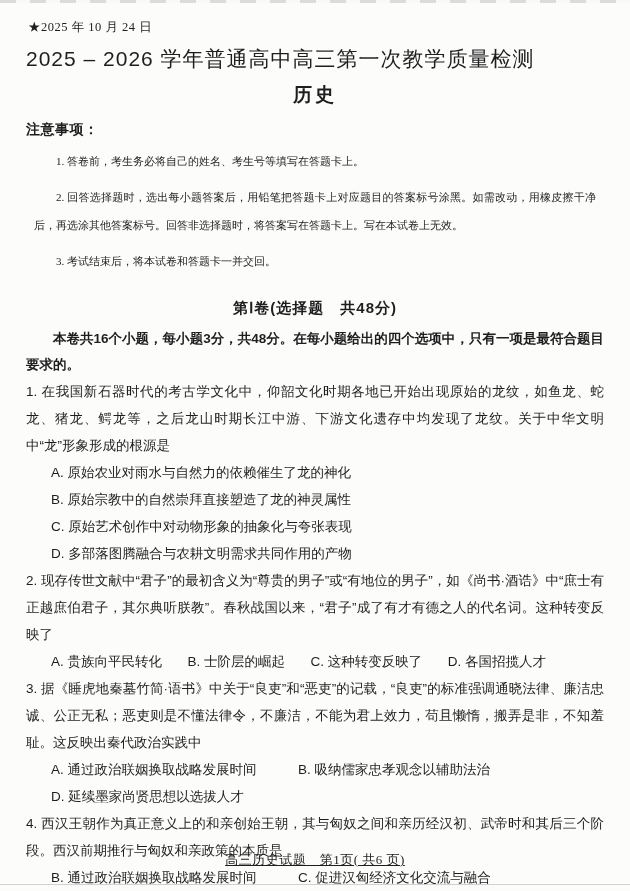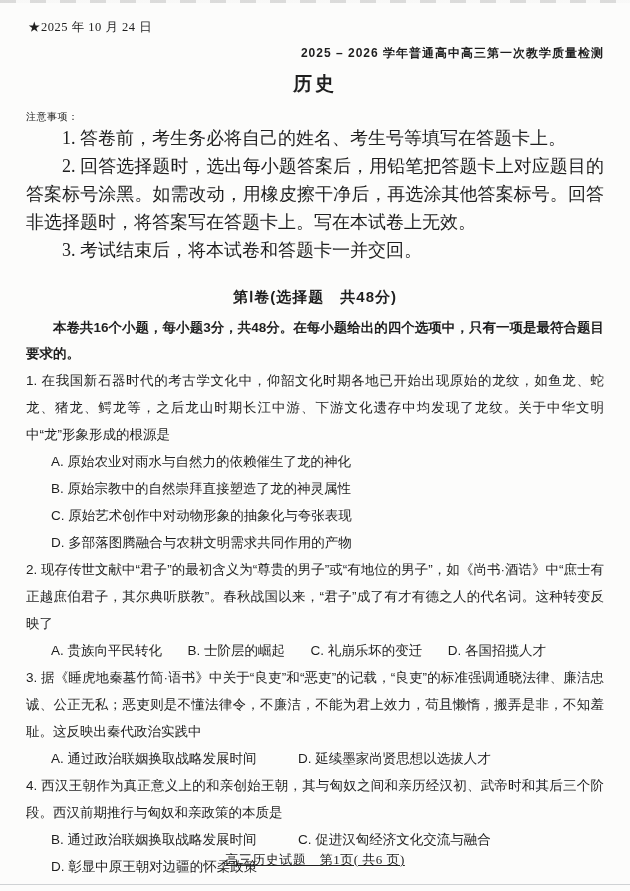--- a/index.html
+++ b/index.html
@@ -28,41 +28,41 @@
   .content { padding: 0 26px; }
 
   .date-line {
     margin: 19px 0 0 2px;
     font-size: 12.5px;
     letter-spacing: .5px;
     font-family: "Liberation Serif", serif;
   }
   .exam-title {
     margin: 9px 0 0 0;
-    font-size: 12px;
-    font-weight: 700;
-    text-align: right;
+    font-size: 21px;
+    font-weight: 400;
+    text-align: left;
     letter-spacing: 1px;
   }
   .exam-subject {
     margin: 9px 0 0 0;
     font-size: 19px;
     font-weight: 700;
     text-align: center;
     letter-spacing: 3px;
   }
   .notices { margin-top: 13px; }
   .notices-heading {
-    font-size: 10px;
-    font-weight: 400;
+    font-size: 14px;
+    font-weight: 700;
     letter-spacing: .5px;
   }
   .notice {
-    margin: 0;
-    font-size: 18px;
+    margin: 8px;
+    font-size: 11px;
     line-height: 28px;
     text-indent: 2em;
     text-align: justify;
     font-family: "Liberation Serif", serif;
   }
   .section-heading {
     margin-top: 24px;
     font-size: 15px;
     font-weight: 700;
     text-align: center;
@@ -144,29 +144,30 @@
         <div class="option">C. 原始艺术创作中对动物形象的抽象化与夸张表现</div>
         <div class="option">D. 多部落图腾融合与农耕文明需求共同作用的产物</div>
       </div>
     </div>
 
     <div class="question">
       <p class="stem">2. 现存传世文献中“君子”的最初含义为“尊贵的男子”或“有地位的男子”，如《尚书·酒诰》中“庶士有正越庶伯君子，其尔典听朕教”。春秋战国以来，“君子”成了有才有德之人的代名词。这种转变反映了</p>
       <div class="options row4">
         <div class="option">A. 贵族向平民转化</div>
         <div class="option">B. 士阶层的崛起</div>
-        <div class="option">C. 礼崩乐坏的变迁</div>
+        <div class="option">C. 这种转变反映了</div>
         <div class="option">D. 各国招揽人才</div>
       </div>
     </div>
 
     <div class="question">
       <p class="stem">3. 据《睡虎地秦墓竹简·语书》中关于“良吏”和“恶吏”的记载，“良吏”的标准强调通晓法律、廉洁忠诚、公正无私；恶吏则是不懂法律令，不廉洁，不能为君上效力，苟且懒惰，搬弄是非，不知羞耻。这反映出秦代政治实践中</p>
       <div class="options grid2">
         <div class="option">A. 通过政治联姻换取战略发展时间</div>
+        <div class="option">B. 吸纳儒家忠孝观念以辅助法治</div>
         <div class="option">D. 延续墨家尚贤思想以选拔人才</div>
       </div>
     </div>
 
     <div class="question">
       <p class="stem">4. 西汉王朝作为真正意义上的和亲创始王朝，其与匈奴之间和亲历经汉初、武帝时和其后三个阶段。西汉前期推行与匈奴和亲政策的本质是</p>
       <div class="options grid2">
         <div class="option">B. 通过政治联姻换取战略发展时间</div>
         <div class="option">C. 促进汉匈经济文化交流与融合</div>
         <div class="option">D. 彰显中原王朝对边疆的怀柔政策</div>

